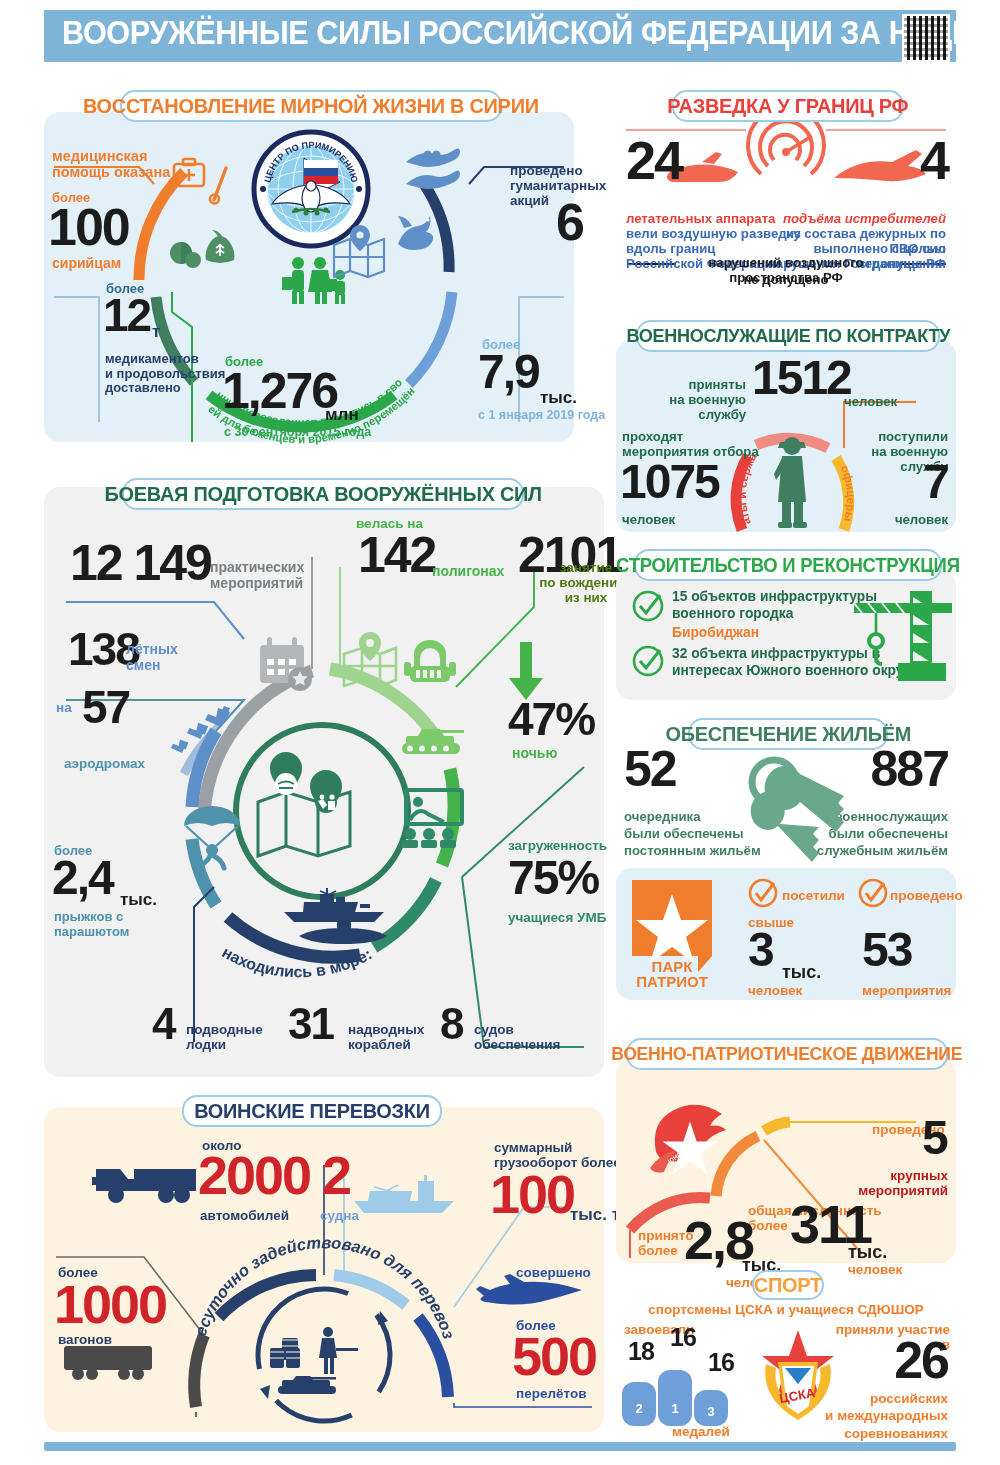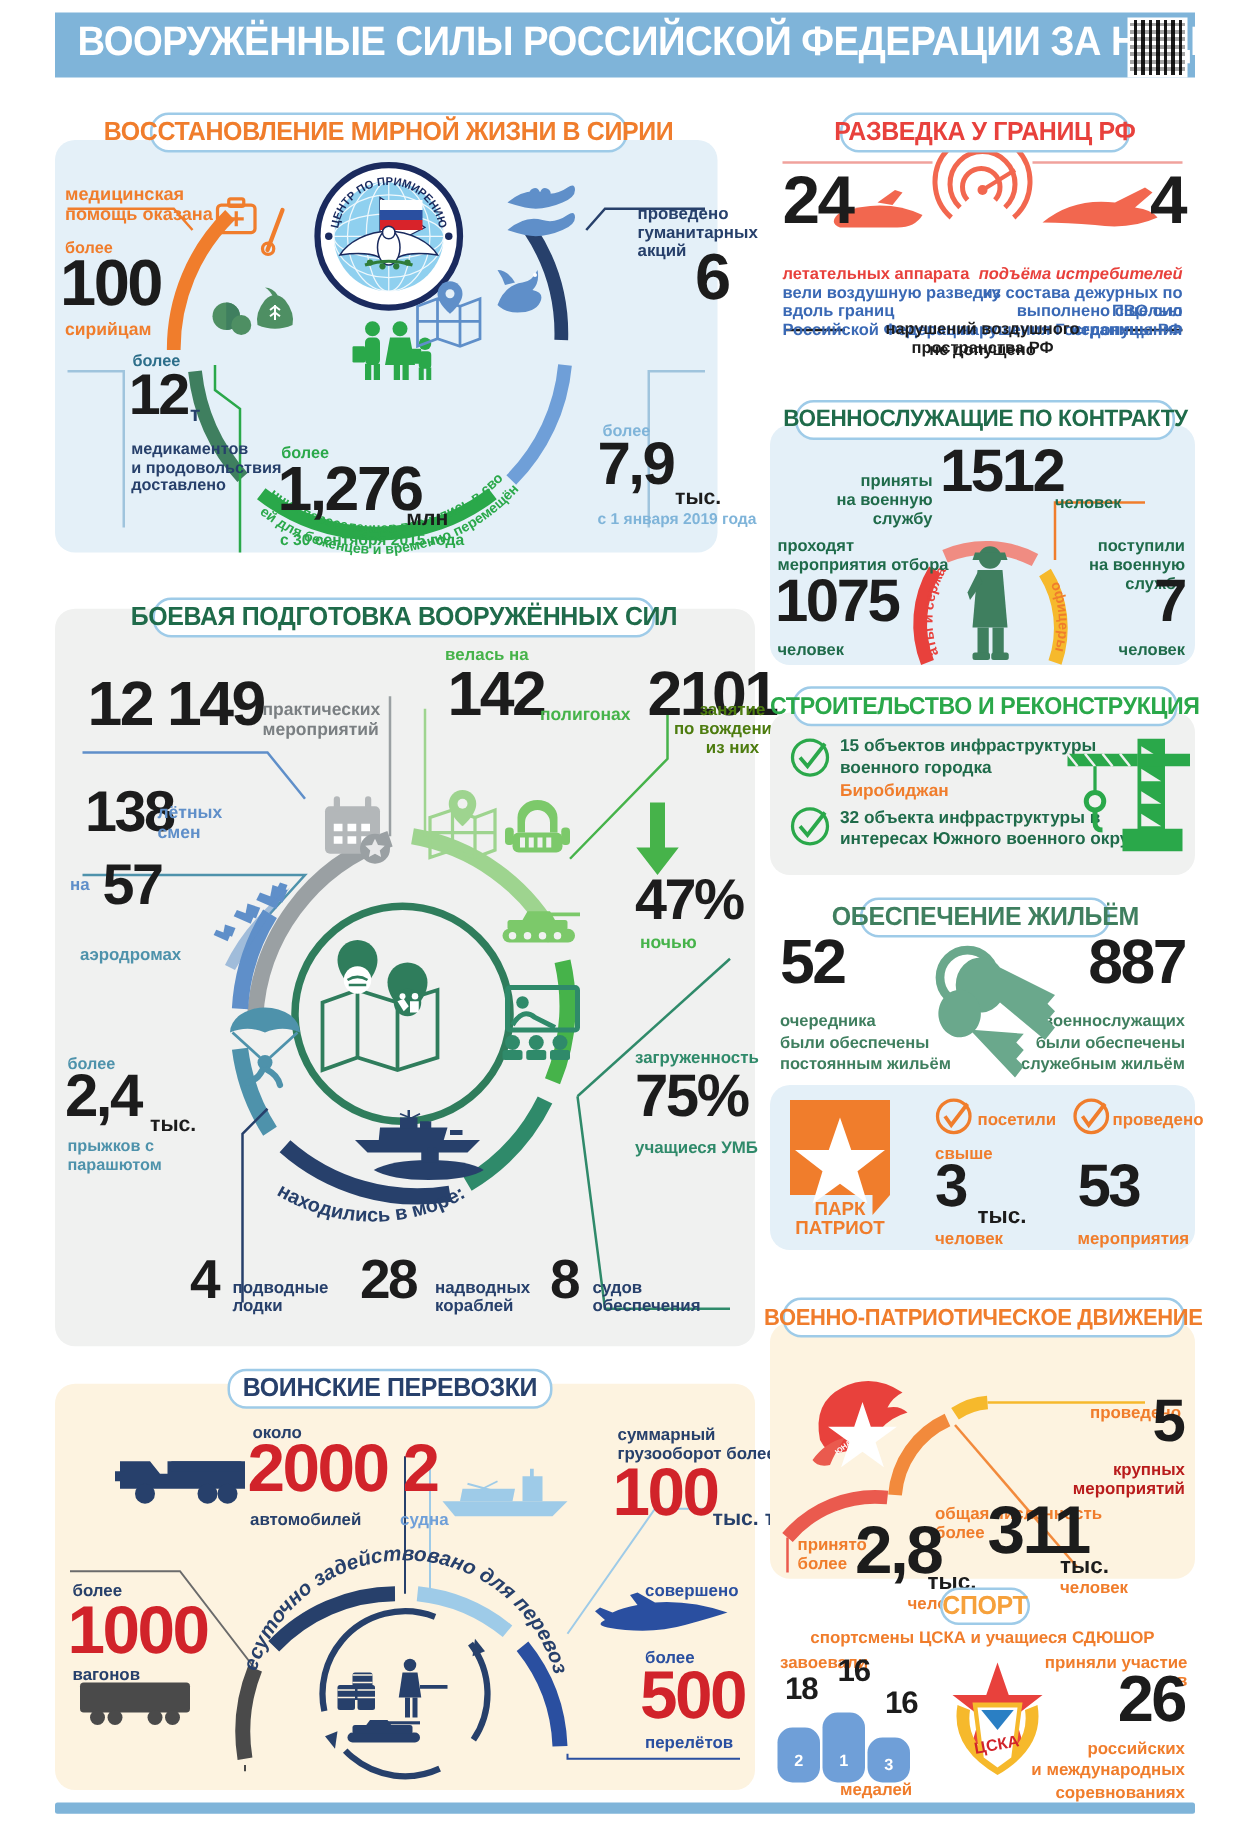--- a/index.html
+++ b/index.html
@@ -355,21 +355,21 @@
 <div class="t lbl cond" style="left:54px;top:910px;font-size:13px;font-weight:bold;color:#4e92ab;white-space:pre-line;">прыжков с
 парашютом</div>
 
 <div class="t cond" style="left:508px;top:838px;font-size:13.5px;font-weight:bold;color:#2f8a6a;">загруженность</div>
 <div class="t big cond" style="left:508px;top:858px;font-size:48px;">75%</div>
 <div class="t cond" style="left:508px;top:910px;font-size:13.5px;font-weight:bold;color:#2f8a6a;">учащиеся УМБ</div>
 
 <div class="t big cond" style="left:152px;top:1005px;font-size:44px;">4</div>
 <div class="t lbl cond" style="left:186px;top:1022px;font-size:13.5px;font-weight:bold;color:#27406b;white-space:pre-line;">подводные
 лодки</div>
-<div class="t big cond" style="left:288px;top:1005px;font-size:44px;">28</div>
+<div class="t big cond" style="left:288px;top:1005px;font-size:44px;">31</div>
 <div class="t lbl cond" style="left:348px;top:1022px;font-size:13.5px;font-weight:bold;color:#27406b;white-space:pre-line;">надводных
 кораблей</div>
 <div class="t big cond" style="left:440px;top:1005px;font-size:44px;">8</div>
 <div class="t lbl cond" style="left:474px;top:1022px;font-size:13.5px;font-weight:bold;color:#27406b;white-space:pre-line;">судов
 обеспечения</div>
 
 <div class="panel" style="left:44px;top:1107px;width:560px;height:325px;background:#fdf3e0;"></div>
 <div class="pill" style="left:182px;top:1095px;width:260px;height:32px;">
   <span class="cond" style="color:#27406b">ВОИНСКИЕ ПЕРЕВОЗКИ</span>
 </div>

